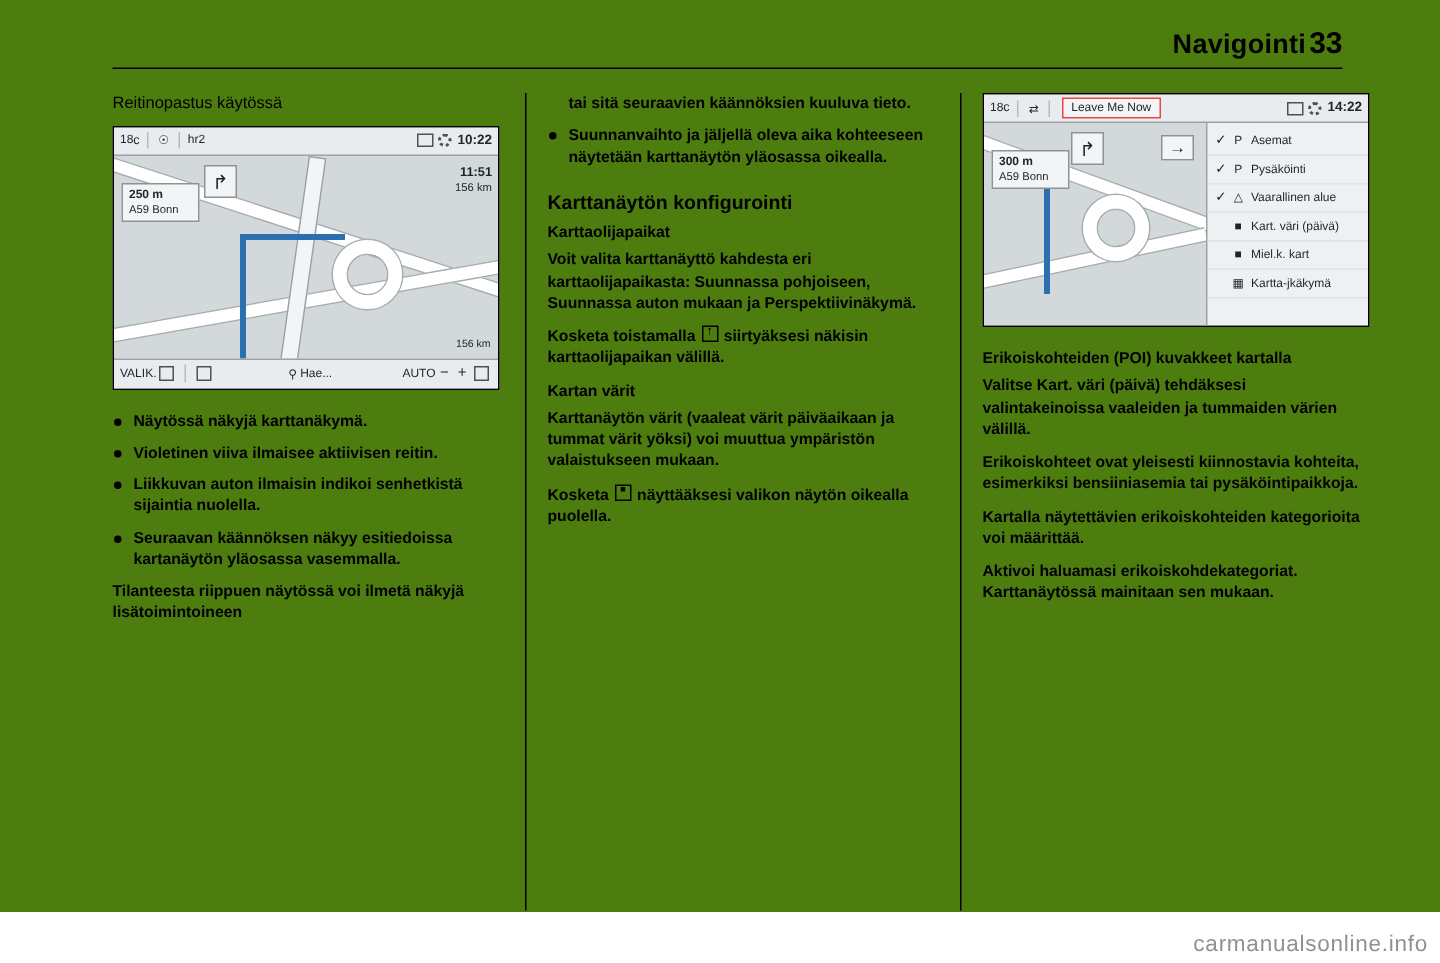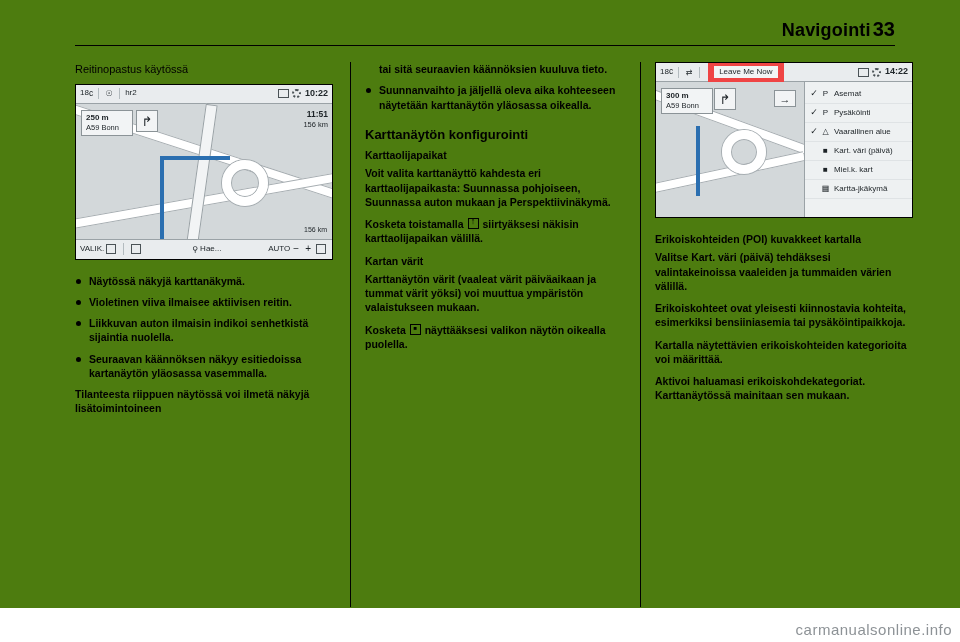--- a/index.html
+++ b/index.html
@@ -214,21 +214,21 @@
     border-radius: 50%;
     box-shadow: 0 0 0 1px #a6adb1, inset 0 0 0 1px #a6adb1;
   }
   .routeline {
     position: absolute;
     background: #2b6fb0;
   }
 
   .badge-dist {
     position: absolute;
-    left: 5px; top: 6px;
+    left: 5px; top: 18px;
     background: #f2f4f5;
     border: 1px solid #8b9397;
     padding: 2px 4px 3px 4px;
     font-size: 7.5px;
     line-height: 1.25;
     color: #1d2327;
     min-width: 52px;
   }
   .badge-dist .big { font-size: 8px; font-weight: bold; display: block; }
   .badge-turn {
@@ -316,21 +316,21 @@
   }
   .scr-list .row .ic {
     width: 13px;
     flex: 0 0 13px;
     text-align: center;
     font-size: 8px;
   }
   .scr-list .row .lb { flex: 1; padding-left: 2px; }
 
   .top-btn {
-    border: 6px solid #ef4444;
+    border: 1px solid #ef4444;
     background: #f2f4f5;
     padding: 1px 5px;
     font-size: 8px;
     color: #1d2327;
     margin: 0 3px;
   }
   .arrow-btn {
     position: absolute;
     left: 118px; top: 27px;
     width: 22px; height: 17px;

